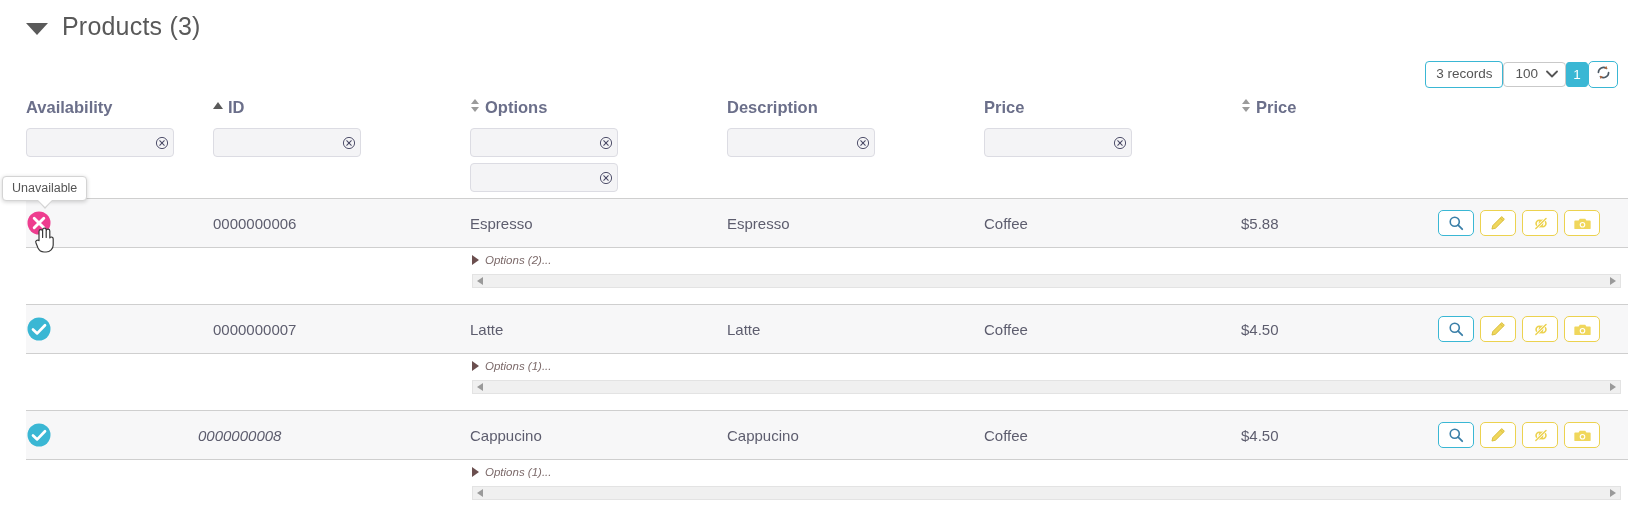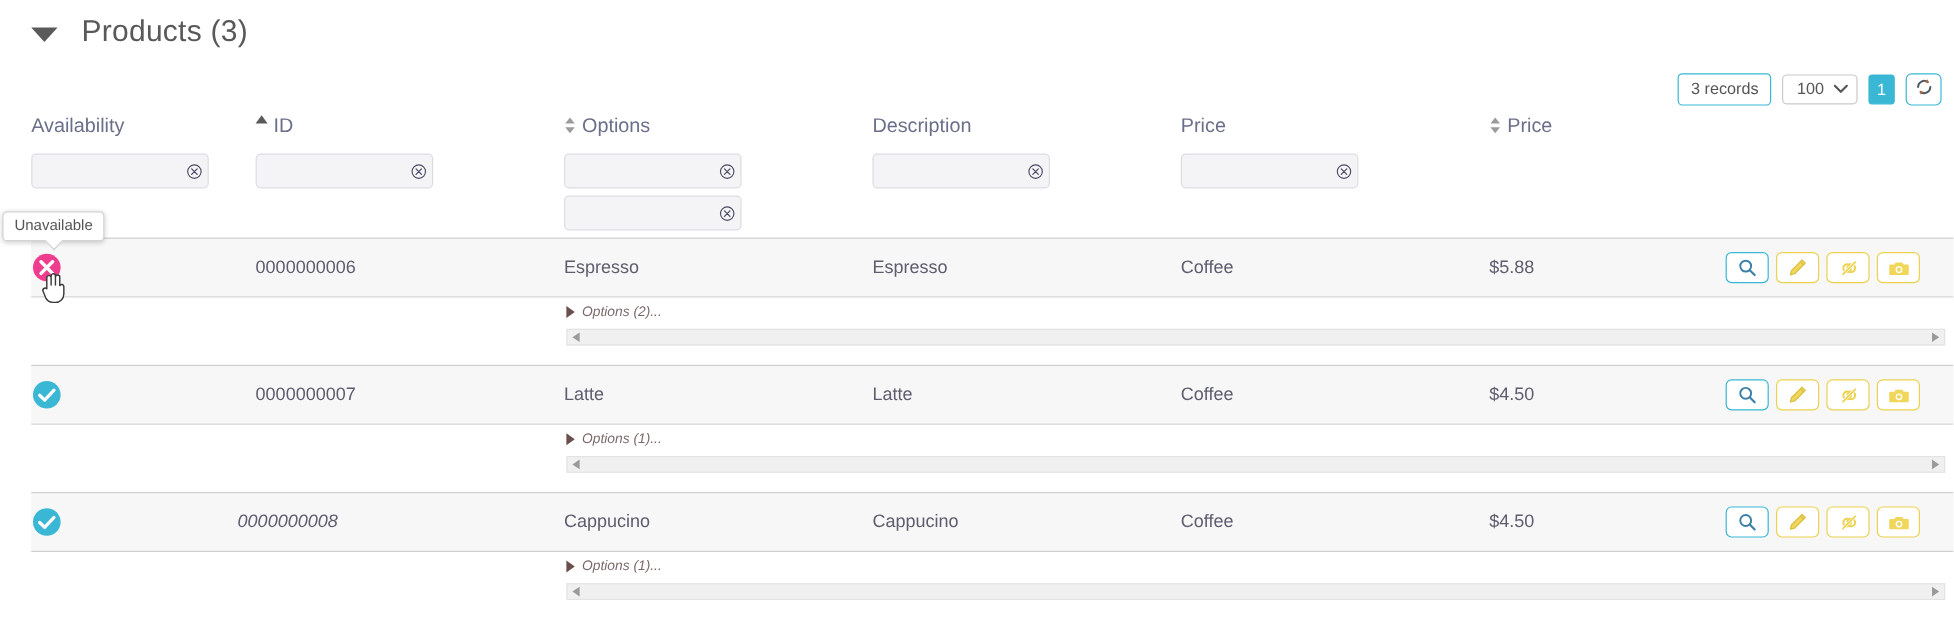--- a/index.html
+++ b/index.html
@@ -9,38 +9,38 @@
     background: #ffffff;
     font-family: "Liberation Sans", sans-serif;
     overflow: hidden;
   }
 
   .page { position: relative; width: 1628px; height: 526px; background:#fff; }
 
   
   .section-header {
     position: absolute; left: 26px; top: 14px;
-    display: flex; align-items: center; gap: 20px;
+    display: flex; align-items: center; gap: 14px;
   }
   .caret-down {
     width: 0; height: 0;
     border-left: 11px solid transparent;
     border-right: 11px solid transparent;
     border-top: 12px solid #5a5a5a;
     margin-top: 5px;
   }
   .section-title {
     font-size: 25px; color: #595959; font-weight: 400;
     letter-spacing: .2px; line-height: 1;
   }
 
   
   .toolbar {
     position: absolute; right: 10px; top: 61px;
-    display: flex; align-items: center; gap: 9px;
+    display: flex; align-items: center; 
   }
   .records-pill {
     border: 1px solid #3ab7d4; border-radius: 4px;
     background: #fff; color: #555;
     font-size: 13.5px; padding: 5px 10px 6px 10px;
     line-height: 1; white-space: nowrap;
   }
   .page-size {
     border: 1px solid #c9c9c9; border-radius: 4px;
     background: #fff; color: #555;
@@ -60,22 +60,22 @@
     border: 1px solid #3ab7d4; border-radius: 5px;
     background: #fff; width: 30px; height: 27px;
     display: flex; align-items: center; justify-content: center;
     cursor: pointer;
   }
 
   
   .cols { position: absolute; left: 0; top: 96px; width: 1628px; height: 95px; }
   .col { position: absolute; top: 0; }
   .col-head {
-    display: flex; gap: 5px;
-    font-size: 16.5px; color: #6b6f8a; font-weight: 400;
+    display: flex; align-items: center; gap: 5px;
+    font-size: 16.5px; color: #6b6f8a; font-weight: 700;
     height: 22px;
   }
   .sort-asc {
     width: 0; height: 0;
     border-left: 5px solid transparent;
     border-right: 5px solid transparent;
     border-bottom: 7px solid #5a5a5a;
     margin-bottom: 4px;
   }
   .sort-both { display:block; margin-top:1px; }

